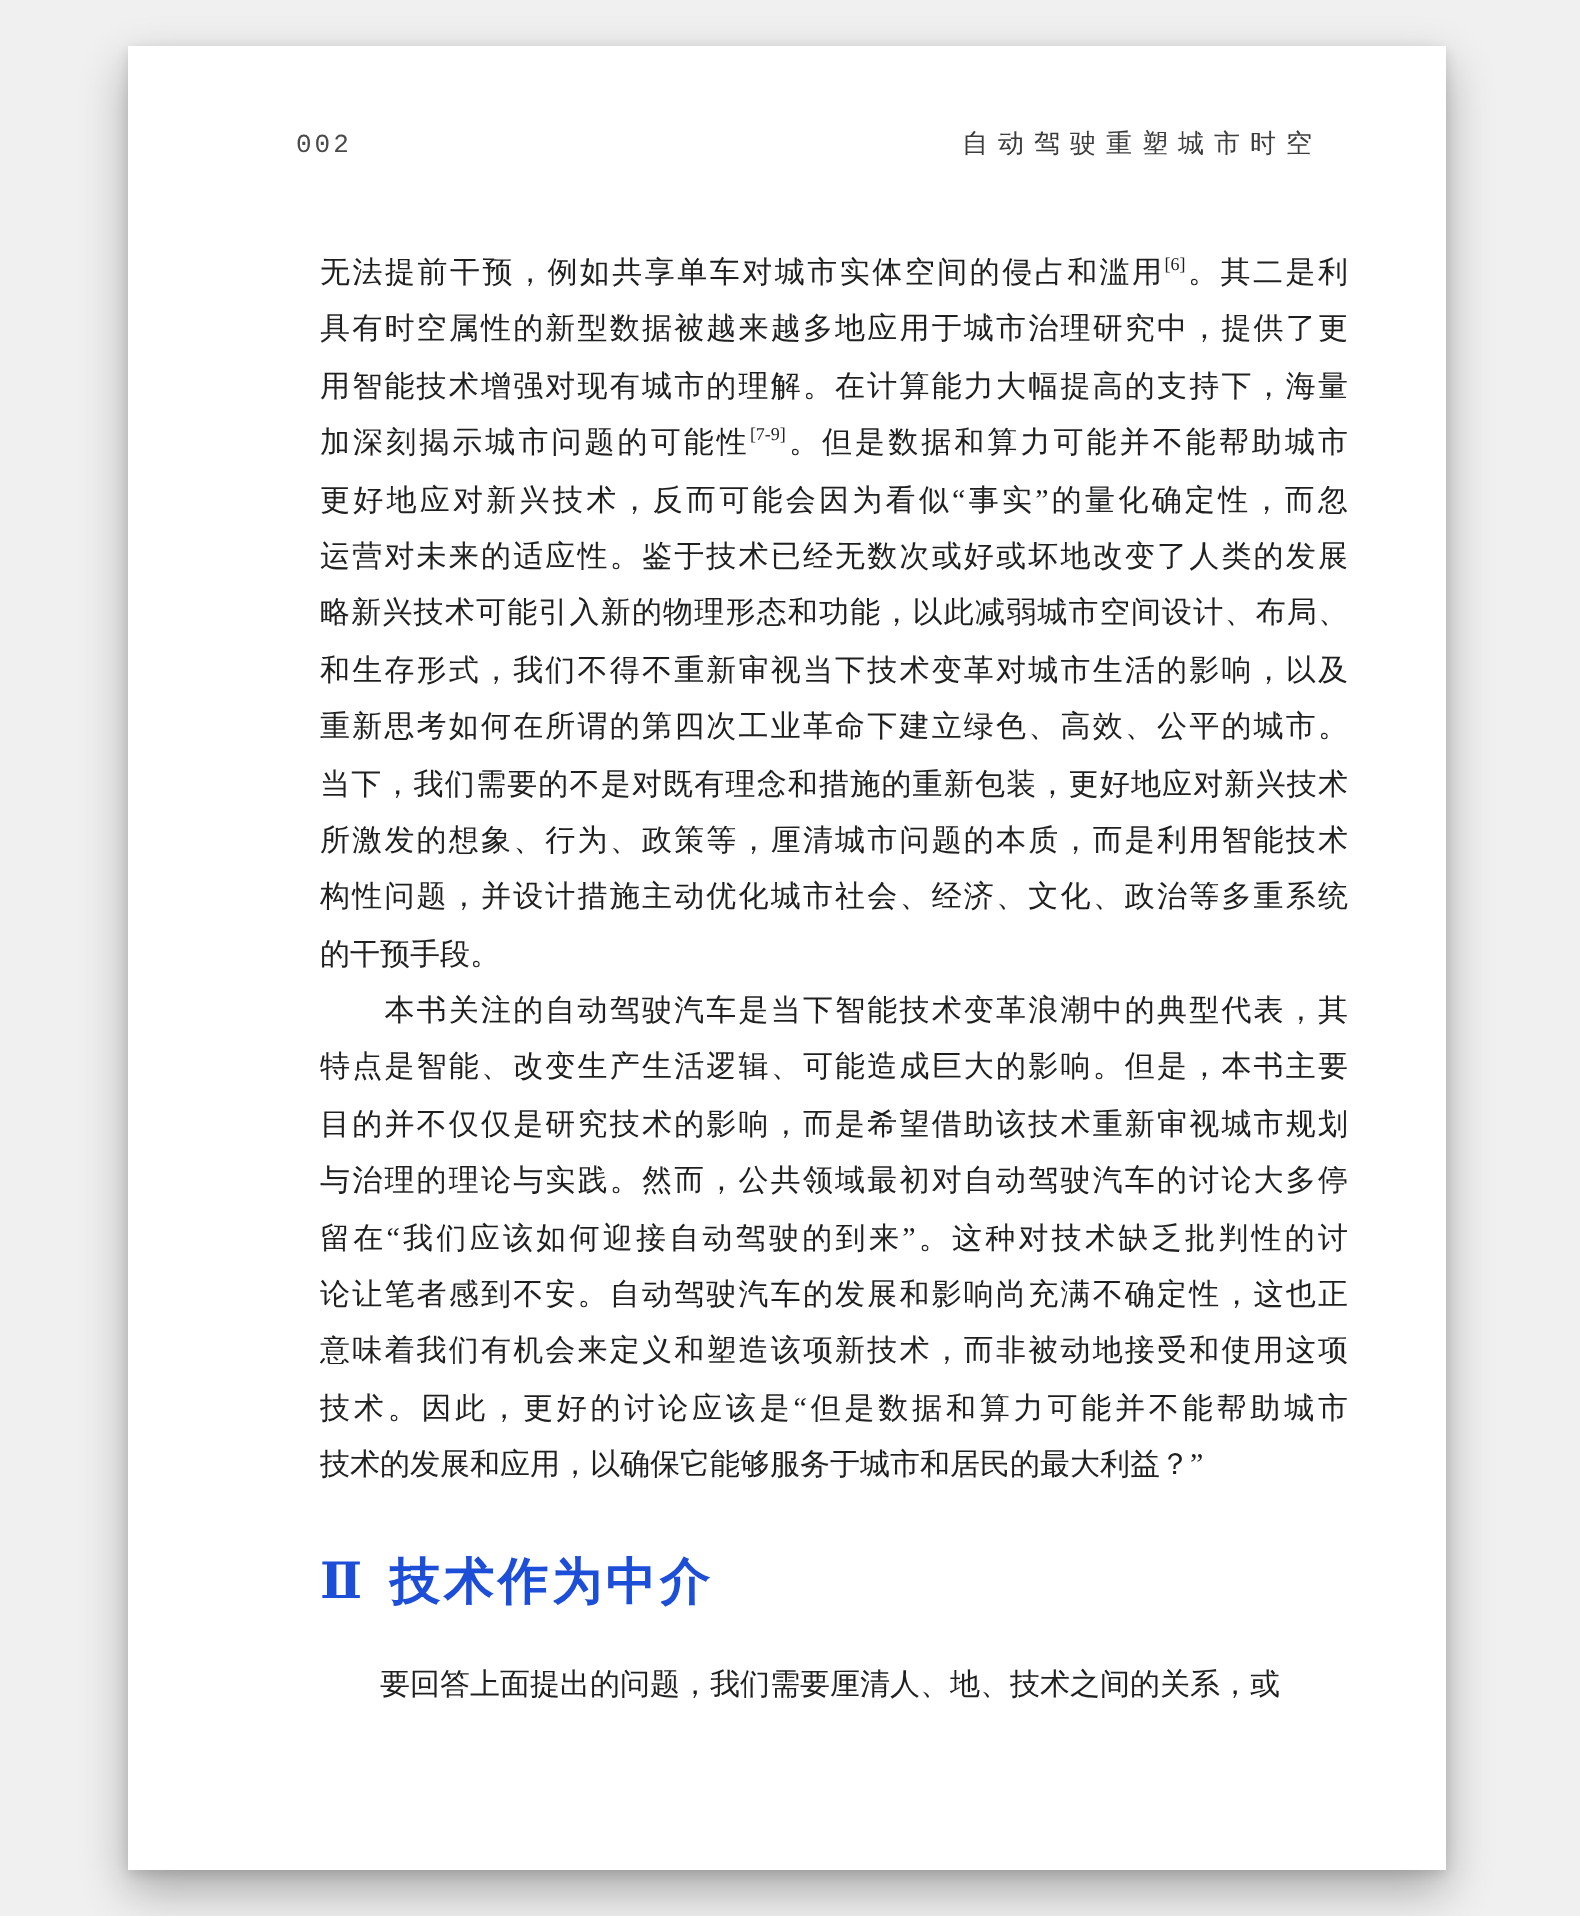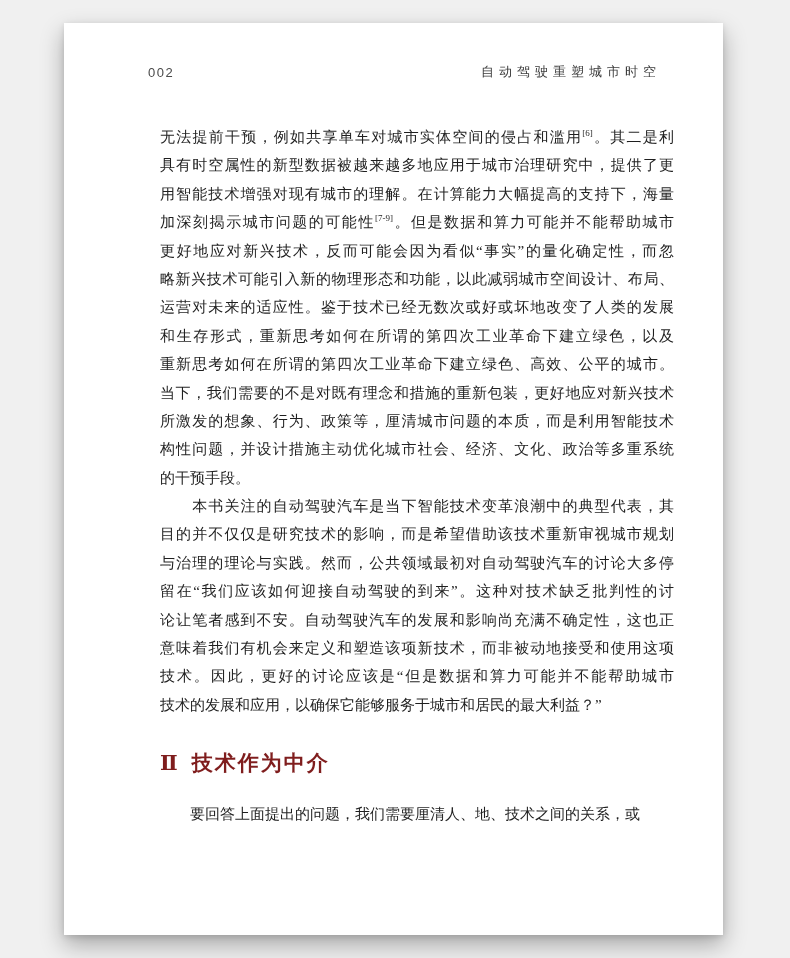--- a/index.html
+++ b/index.html
@@ -27,21 +27,21 @@
     right: 62px;
     height: 18px;
     display: flex;
     justify-content: space-between;
     align-items: center;
   }
   .page-number {
     font-size: 13px;
     letter-spacing: 1.5px;
     color: #4a4a4a;
-    font-family: Liberation Sans, sans-serif;
+    font-family: Liberation Mono, monospace;
     text-align: center;
   }
   .running-title {
     font-size: 13px;
     letter-spacing: 5px;
     color: #3c3c3c;
     text-align: right;
   }
   .page-body {
     position: absolute;
@@ -67,24 +67,24 @@
     text-align-last: left;
   }
   .body-line sup {
     font-size: 9px;
     line-height: 0;
     vertical-align: super;
     letter-spacing: 0;
   }
   .section-heading {
     margin: 29px 0 22px 0;
-    font-size: 21px;
+    font-size: 25px;
     line-height: 30px;
     font-weight: bold;
-    color: #7f1d1d;
+    color: #1d4ed8;
   }
   .heading-numeral {
     margin-right: 14px;
     letter-spacing: 0;
   }
   .heading-title {
     letter-spacing: 2px;
   }
 </style>
 </head>
@@ -95,31 +95,32 @@
     <span class="page-number">002</span>
     <span class="running-title">自动驾驶重塑城市时空</span>
   </div>
   <div class="page-body">
       <div class="paragraph">
         <div class="body-line">无法提前干预，例如共享单车对城市实体空间的侵占和滥用<sup>[6]</sup>。其二是利</div>
         <div class="body-line">具有时空属性的新型数据被越来越多地应用于城市治理研究中，提供了更</div>
         <div class="body-line">用智能技术增强对现有城市的理解。在计算能力大幅提高的支持下，海量</div>
         <div class="body-line">加深刻揭示城市问题的可能性<sup>[7-9]</sup>。但是数据和算力可能并不能帮助城市</div>
         <div class="body-line">更好地应对新兴技术，反而可能会因为看似“事实”的量化确定性，而忽</div>
+        <div class="body-line">运营对未来的适应性。鉴于技术已经无数次或好或坏地改变了人类的发展</div>
         <div class="body-line">略新兴技术可能引入新的物理形态和功能，以此减弱城市空间设计、布局、</div>
-        <div class="body-line">运营对未来的适应性。鉴于技术已经无数次或好或坏地改变了人类的发展</div>
-        <div class="body-line">和生存形式，重新思考如何在所谓的第四次工业革命下建立绿色，以及</div>
+        <div class="body-line">和生存形式，我们不得不重新审视当下技术变革对城市生活的影响，以及</div>
         <div class="body-line">重新思考如何在所谓的第四次工业革命下建立绿色、高效、公平的城市。</div>
         <div class="body-line">当下，我们需要的不是对既有理念和措施的重新包装，更好地应对新兴技术</div>
         <div class="body-line">所激发的想象、行为、政策等，厘清城市问题的本质，而是利用智能技术</div>
         <div class="body-line">构性问题，并设计措施主动优化城市社会、经济、文化、政治等多重系统</div>
         <div class="body-line last">的干预手段。</div>
       </div>
       <div class="paragraph">
         <div class="body-line">　　本书关注的自动驾驶汽车是当下智能技术变革浪潮中的典型代表，其</div>
+        <div class="body-line">特点是智能、改变生产生活逻辑、可能造成巨大的影响。但是，本书主要</div>
         <div class="body-line">目的并不仅仅是研究技术的影响，而是希望借助该技术重新审视城市规划</div>
         <div class="body-line">与治理的理论与实践。然而，公共领域最初对自动驾驶汽车的讨论大多停</div>
         <div class="body-line">留在“我们应该如何迎接自动驾驶的到来”。这种对技术缺乏批判性的讨</div>
         <div class="body-line">论让笔者感到不安。自动驾驶汽车的发展和影响尚充满不确定性，这也正</div>
         <div class="body-line">意味着我们有机会来定义和塑造该项新技术，而非被动地接受和使用这项</div>
         <div class="body-line">技术。因此，更好的讨论应该是“但是数据和算力可能并不能帮助城市</div>
         <div class="body-line last">技术的发展和应用，以确保它能够服务于城市和居民的最大利益？”</div>
       </div>
       <h2 class="section-heading"><span class="heading-numeral">Ⅱ</span><span class="heading-title">技术作为中介</span></h2>
       <div class="paragraph">

